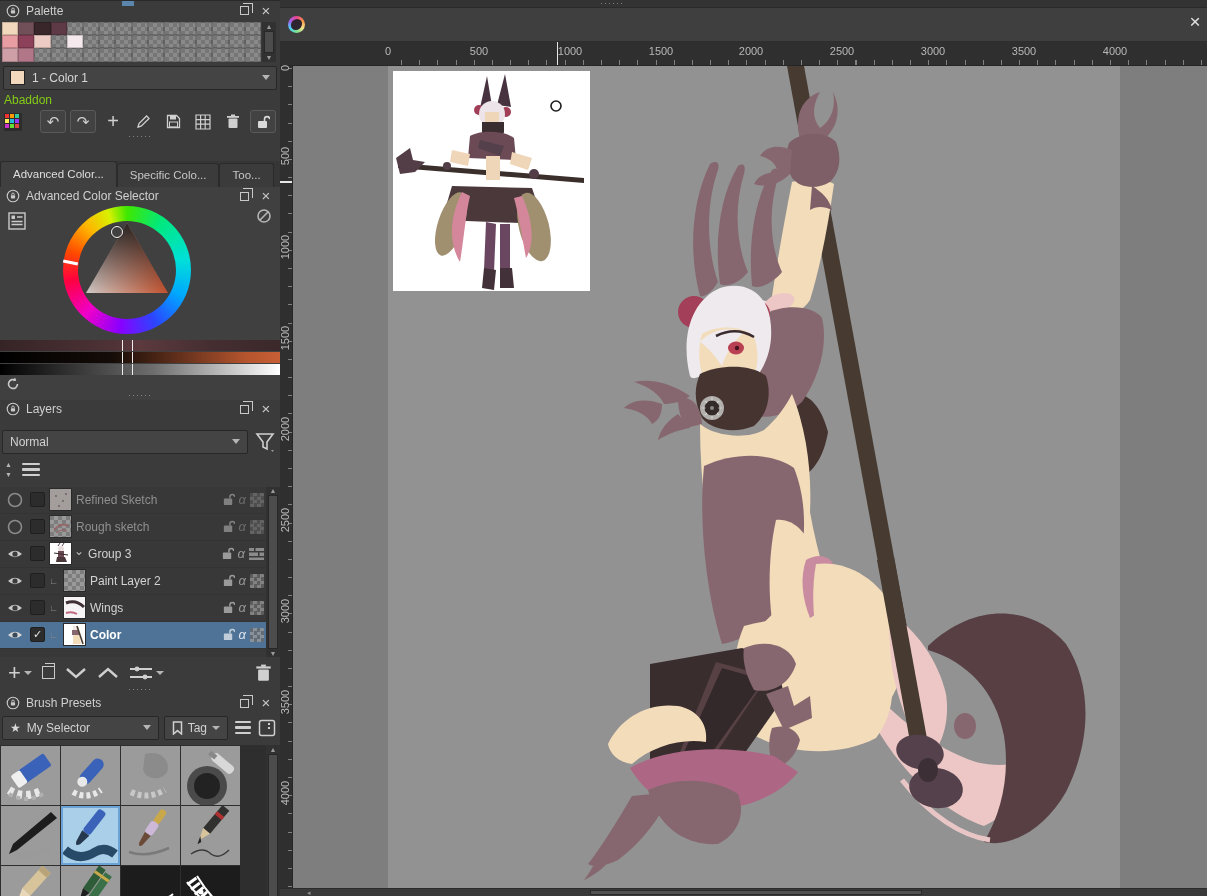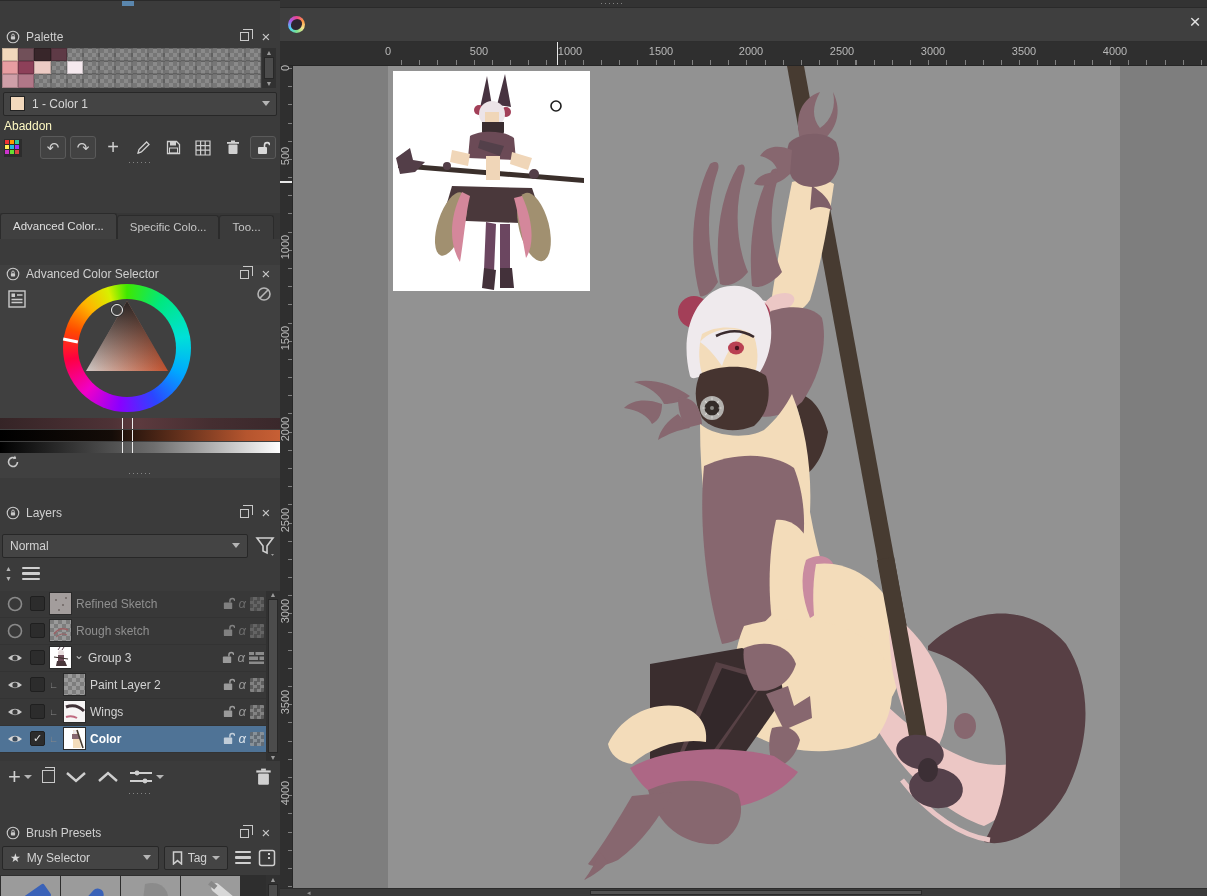--- a/index.html
+++ b/index.html
@@ -1,21 +1,21 @@
 <!DOCTYPE html>
 <html style="--accent: #4f7396; --slider_blue: #54789f; --panel: #3b3b3b; --canvas_outer: #7e7e7e; --canvas_doc: #929292;"><head>
 <meta charset="utf-8">
 <style>
   * { margin:0; padding:0; box-sizing:border-box; }
   html,body { width:1207px; height:896px; overflow:hidden; background:#3b3b3b;
     font-family:"Liberation Sans","DejaVu Sans",sans-serif; font-size:12px; color:#d2d2d2; }
   .app { display:flex; width:1207px; height:896px; }
 
   
-  .sidebar { width:280px; flex:0 0 280px; background:#3b3b3b; display:flex; flex-direction:column; position:relative;gap:26px; }
+  .sidebar { width:280px; flex:0 0 280px; background:#3b3b3b; display:flex; flex-direction:column; position:relative; }
   .topstrip { height:8px; background:#333; border-bottom:1px solid #2a2a2a; position:relative; }
   .topstrip .accent { position:absolute; left:122px; top:1px; width:12px; height:5px; background:#5a86ad; }
   .panel-header { height:19px; display:flex; align-items:center; gap:6px; padding:0 6px; }
   .panel-title { flex:1; font-size:12px; color:#cfcfcf; white-space:nowrap; overflow:hidden; }
   .lockcircle { width:14px; height:14px; flex:0 0 14px; }
   .float-btn,.close-btn { width:16px; height:14px; display:flex; align-items:center; justify-content:center; color:#c9c9c9; cursor:pointer; }
   .close-btn { font-size:15px; line-height:10px; }
   .float-ic { width:9px; height:9px; border:1.4px solid #c9c9c9; position:relative; }
   .float-ic:before { content:""; position:absolute; left:2.5px; top:-4.5px; width:9px; height:9px; border:1.4px solid #c9c9c9; border-left:none; border-bottom:none; }
   .grip { text-align:center; color:#8f8f8f; font-size:9px; letter-spacing:1px; height:7px; line-height:5px; user-select:none; }
@@ -25,21 +25,21 @@
   .swatch-grid { display:grid; grid-template-columns:repeat(16,16.2px); grid-auto-rows:13.2px; width:260px; }
   .swatch { border:0.5px solid rgba(0,0,0,.18); }
   .swatch.empty { background:
     conic-gradient(#8a8a8a 0 25%, #767676 0 50%, #8a8a8a 0 75%, #767676 0) 0 0/8px 8px; }
   .mini-scroll { width:14px; background:#313131; display:flex; flex-direction:column; align-items:center; justify-content:space-between; font-size:7px; color:#9a9a9a; padding:1px 0; }
   .mini-scroll .thumb { width:10px; flex:1; margin:1px 0; background:#4c4c4c; border:1px solid #282828; }
   .combo { margin:3px 3px 0 3px; height:24px; background:#444; border:1px solid #272727; border-radius:2px; display:flex; align-items:center; gap:7px; padding:0 6px; cursor:pointer; }
   .combo .cswatch { width:15px; height:15px; border:1px solid #222; }
   .combo .clabel { flex:1; font-size:12px; color:#d6d6d6; }
   .caret { width:0; height:0; border-left:4px solid transparent; border-right:4px solid transparent; border-top:5px solid #b5b5b5; }
-  .palette-name { padding:3px 4px 1px 4px; font-size:12px; color:#fef9c3; }
+  .palette-name { padding:3px 4px 1px 4px; font-size:12px; color:#84cc16; }
   .pal-toolbar { display:flex; align-items:center; gap:4px; padding:2px 4px 0 4px; height:26px; }
   .pal-toolbar .spacer { flex:1; }
   .tbtn { width:26px; height:23px; display:flex; align-items:center; justify-content:center; color:#d0d0d0; font-size:15px; cursor:pointer; }
   .tbtn.framed { background:#424242; border:1px solid #5a5a5a; border-radius:3px; }
   svg.ic { display:block; }
 
   
   .tabs { display:flex; align-items:flex-end; height:26px; padding:2px 0 0 0; background:#363636;margin-top:20px; }
   .tab { height:24px; display:flex; align-items:center; justify-content:center; padding:0 12px; font-size:11.5px; color:#c6c6c6; background:#3b3b3b; border:1px solid #2b2b2b; border-bottom:none; border-radius:3px 3px 0 0; cursor:pointer; }
   .tab.active { background:#404040; height:26px; color:#dedede; }

